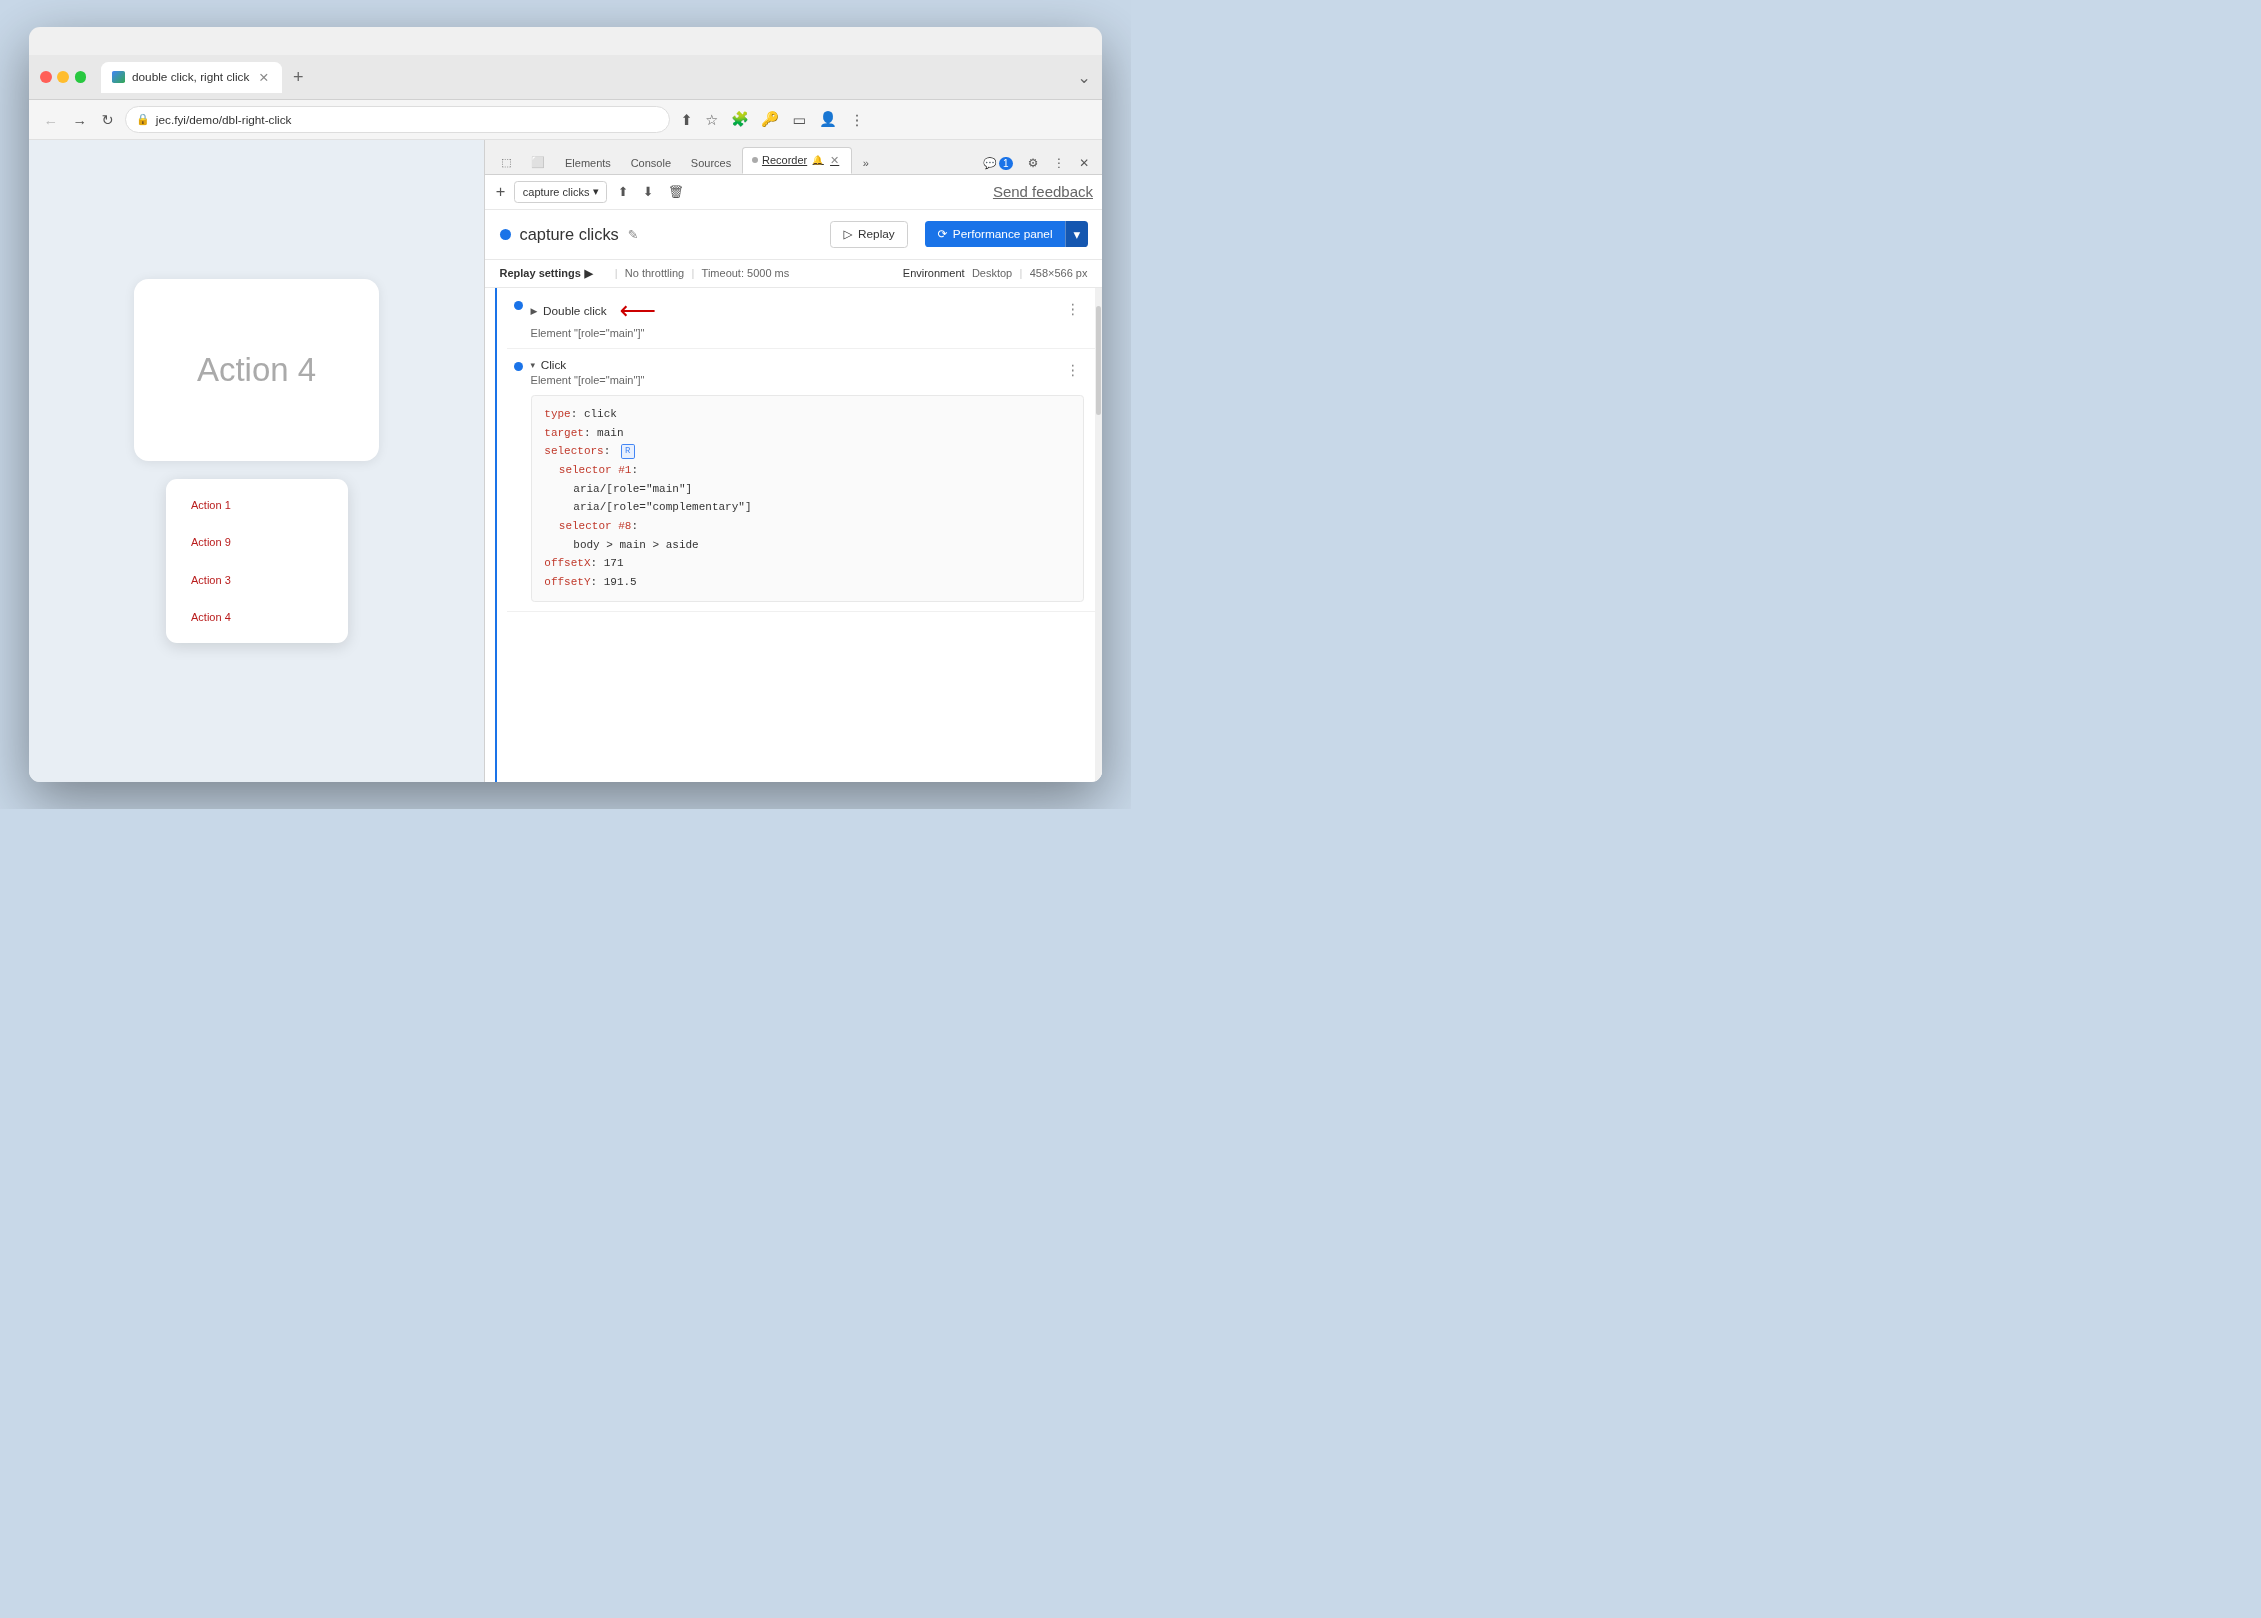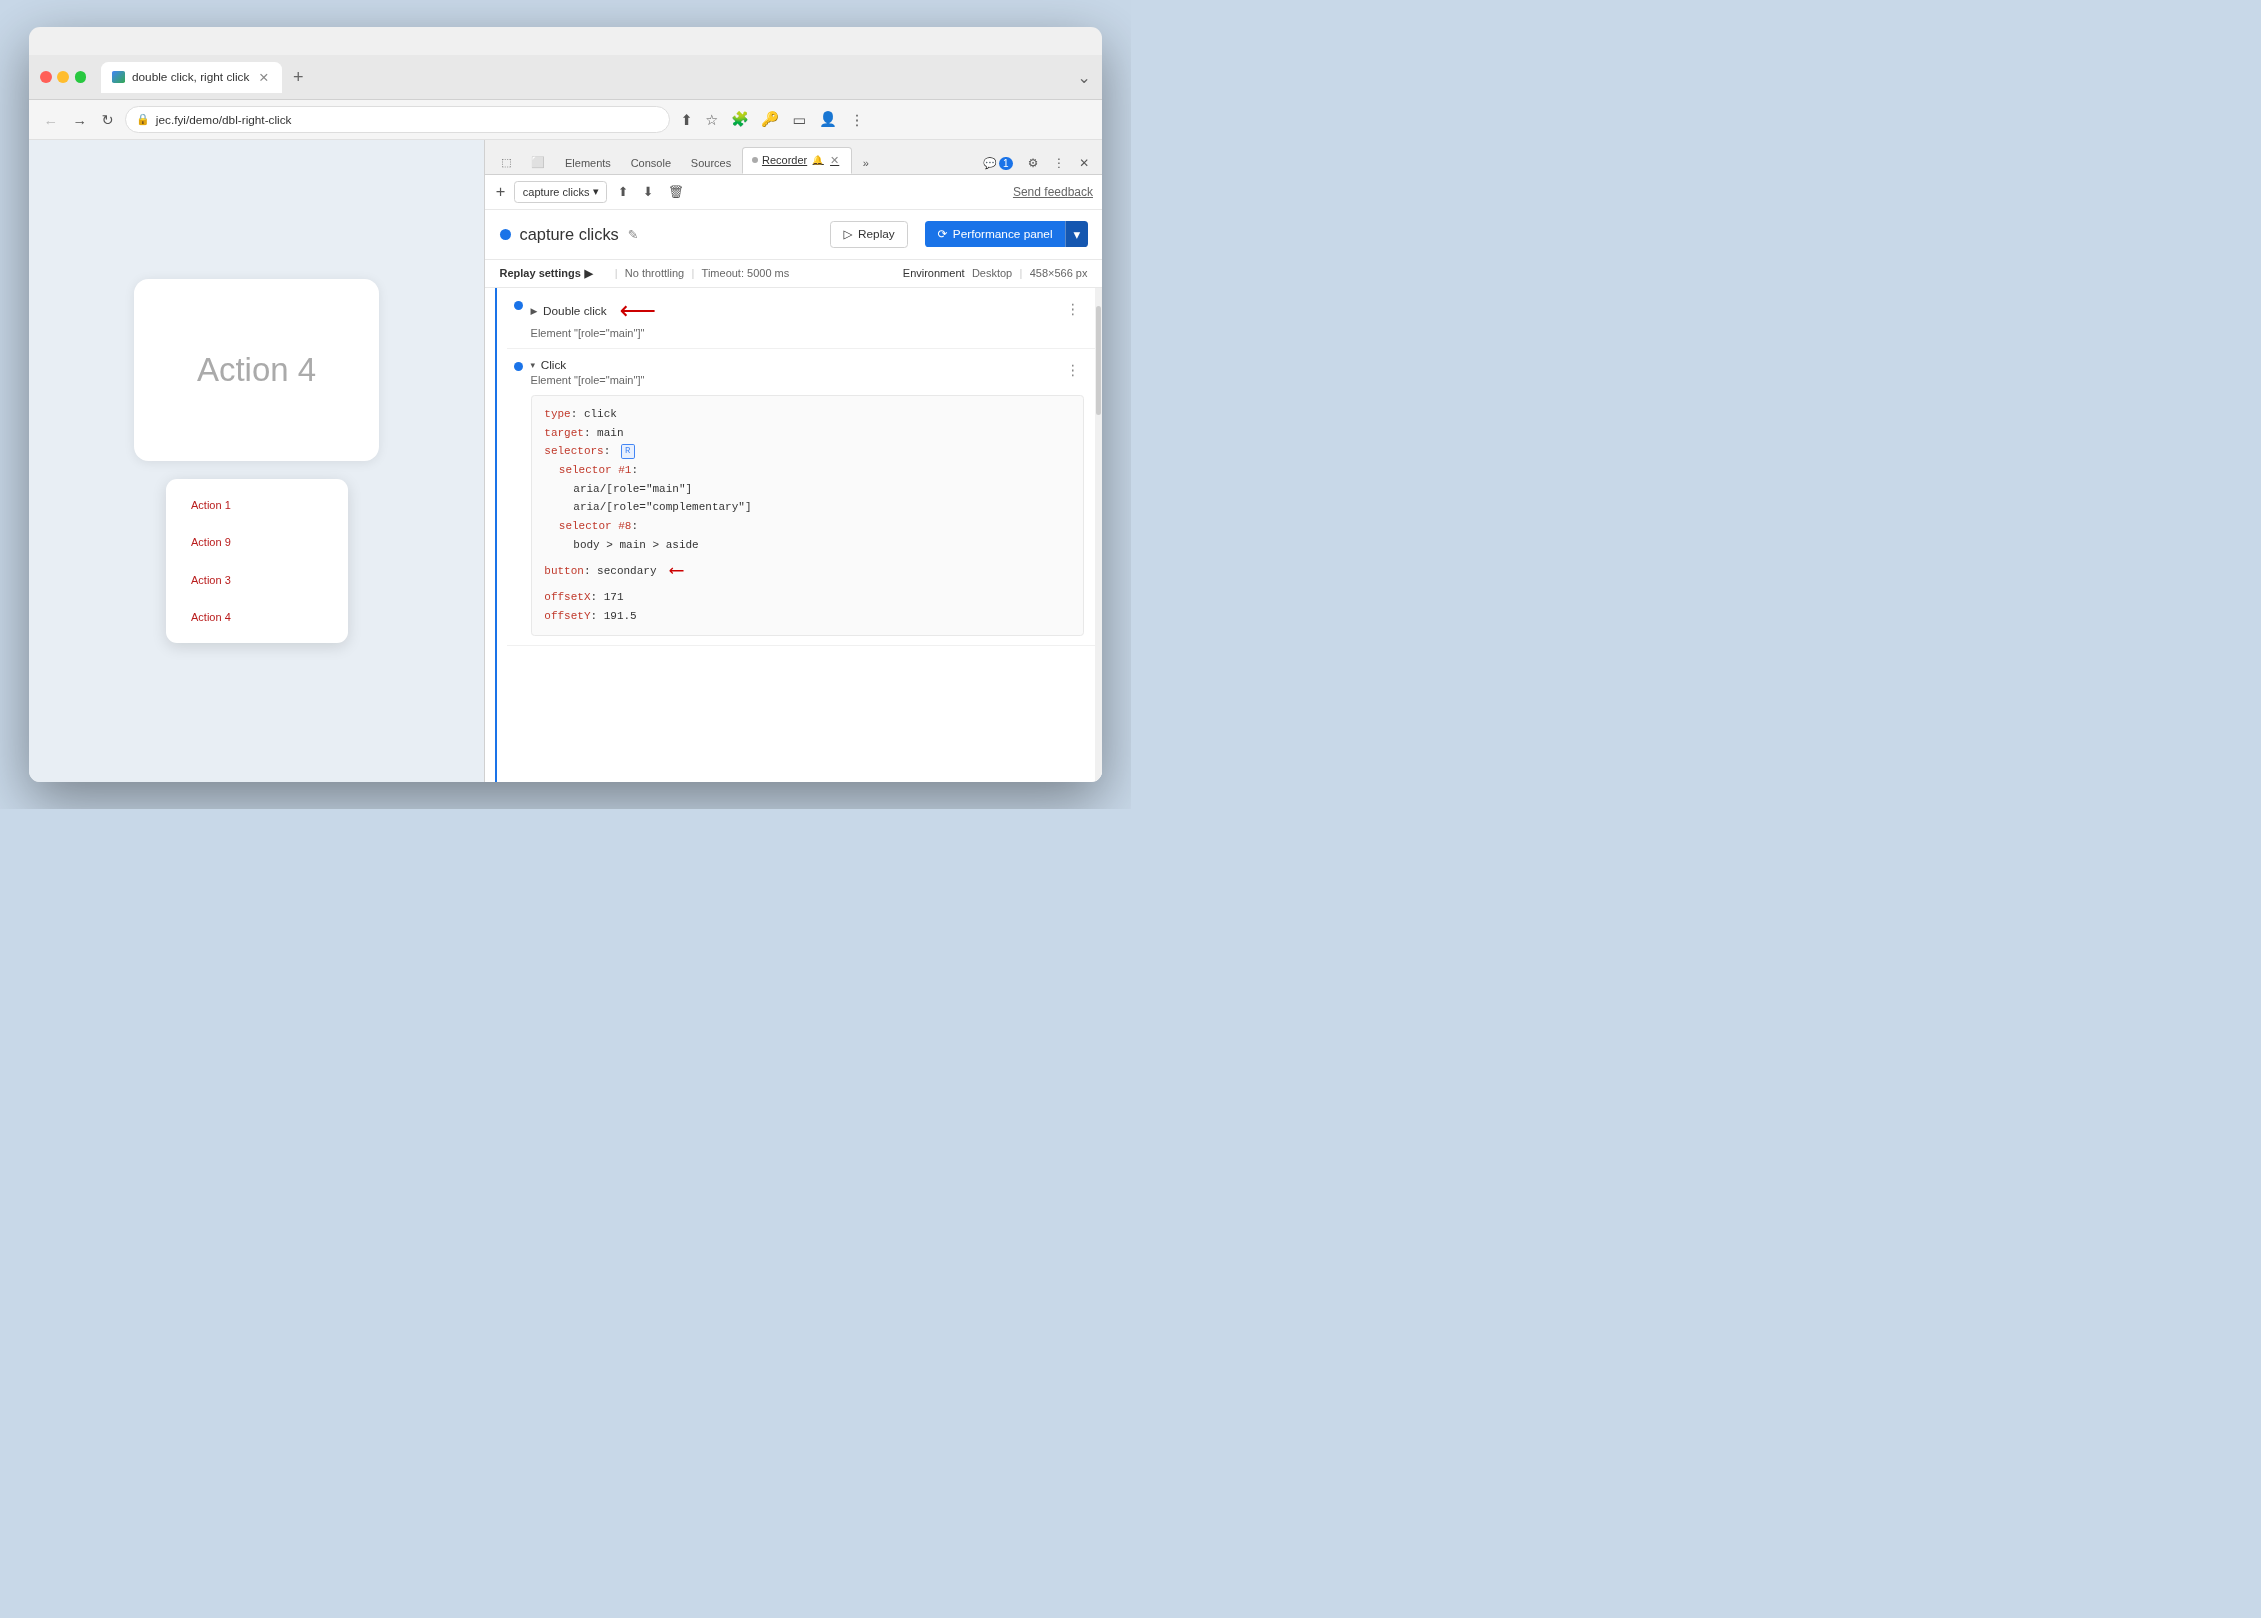--- a/index.html
+++ b/index.html
@@ -283,21 +283,21 @@
     }
     .dt-icon-small {
       color: #555;
       font-size: 12.7px;
       cursor: pointer;
       padding: 3.6px;
     }
     .send-feedback {
       margin-left: auto;
       color: #666;
-      font-size: 12px;
+      font-size: 15px;
       text-decoration: underline;
       cursor: pointer;
     }
     
     .recorder-header {
       display: flex;
       align-items: center;
       padding: 11px 14.5px;
       gap: 9px;
       border-bottom: 0.9px solid #e8e8e8;
@@ -678,24 +678,20 @@
                 <div><span class="code-key">target</span><span class="code-val">: main</span></div>
                 <div>
                   <span class="code-key">selectors</span><span class="code-val">: </span>
                   <span class="selector-icon">R</span>
                 </div>
                 <div class="code-indent1"><span class="code-key">selector #1</span><span class="code-val">:</span></div>
                 <div class="code-indent2"><span class="code-val">aria/[role="main"]</span></div>
                 <div class="code-indent2"><span class="code-val">aria/[role="complementary"]</span></div>
                 <div class="code-indent1"><span class="code-key">selector #8</span><span class="code-val">:</span></div>
                 <div class="code-indent2"><span class="code-val">body &gt; main &gt; aside</span></div>
-                <div>
-                  <span class="code-key">button</span><span class="code-val">: secondary</span>
-                  <span class="red-arrow" style="font-size:20px; vertical-align:middle;">⟵</span>
-                </div>
                 <div><span class="code-key">offsetX</span><span class="code-val">: 171</span></div>
                 <div><span class="code-key">offsetY</span><span class="code-val">: 191.5</span></div>
               </div>
             </div>
 
           </div>
 
           <div class="scrollbar">
             <div class="scrollbar-thumb"></div>
           </div>

